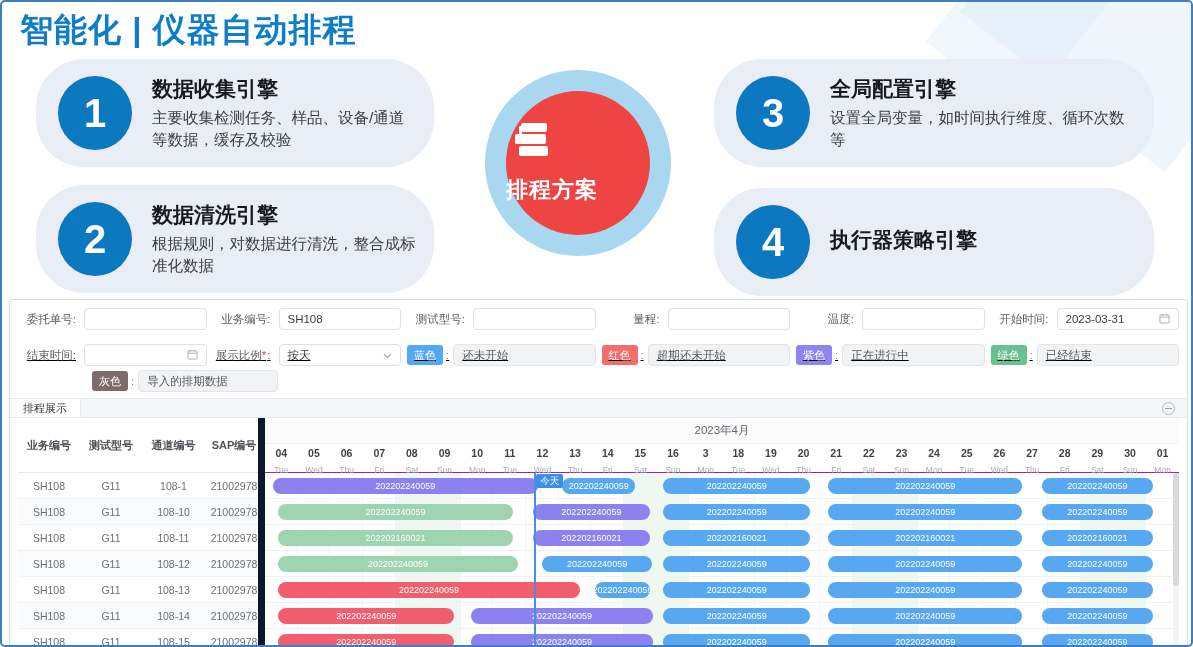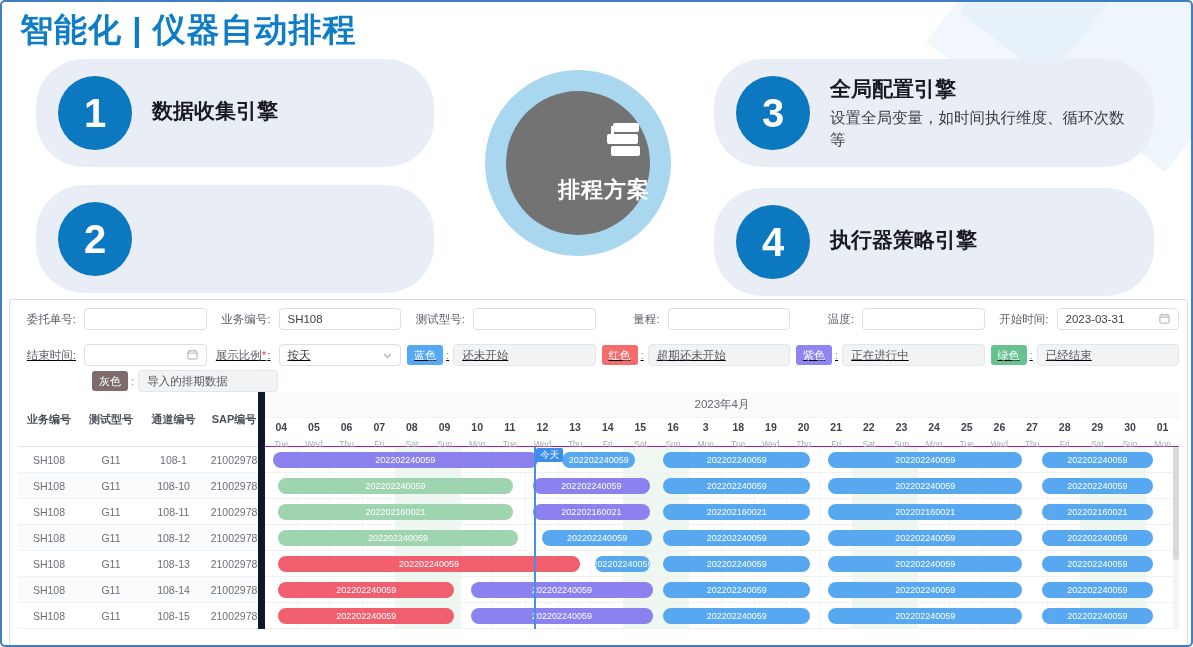--- a/index.html
+++ b/index.html
@@ -24,22 +24,22 @@
   .card-4 { left:712px; top:186px; width:440px; height:108px; }
   .card .num { width:74px; height:74px; border-radius:50%; background:#0b78c0; color:#fff;
                font-size:40px; font-weight:700; display:flex; align-items:center;
                justify-content:center; margin-left:22px; flex:none; }
   .card .txt { margin:0 18px 0 20px; }
   .card .txt h3 { font-size:21px; font-weight:800; color:#191920; margin-bottom:4px; }
   .card .txt p  { font-size:15.5px; color:#3d3d44; line-height:1.42; }
 
   .hub { position:absolute; left:483px; top:68px; width:186px; height:186px;
          border-radius:50%; background:#a8d7ef; display:flex; align-items:center; justify-content:center; }
-  .hub-inner { width:144px; height:144px; border-radius:50%; background:#737373;
-               display:flex; flex-direction:column; align-items:flex-end; justify-content:center; }
+  .hub-inner { width:144px; height:144px; border-radius:50%; background:#ef4444;
+               display:flex; flex-direction:column; align-items:flex-start; justify-content:center; }
   .hub-label { color:#fff; font-size:22px; font-weight:800; margin-top:5px; letter-spacing:1px; }
 
   
   .app { position:absolute; left:7px; top:297px; width:1179px; height:347px;
          background:#fff; border:1px solid #d8dde5; border-radius:3px; overflow:hidden; }
 
   .form-row { display:grid; grid-template-columns:repeat(6,1fr); column-gap:6px; margin:0 8px; }
   .r1 { margin-top:8px; } .r2 { margin-top:14px;text-decoration:underline; } .r3 { margin-top:4px; display:block; padding-left:74px; }
   .fcell { display:flex; align-items:center; font-size:11.5px; color:#5c6066; min-width:0; }
   .flabel { width:66px; text-align:right; padding-right:8px; flex:none; white-space:nowrap; }
@@ -99,24 +99,29 @@
 <div class="canvas">
   <div class="deco1"></div>
   <div class="deco2"></div>
 
   <div class="page-title">智能化 | 仪器自动排程</div>
 
   <div class="card card-1">
     <div class="num">1</div>
     <div class="txt">
       <h3>数据收集引擎</h3>
+      <p>主要收集检测任务、样品、设备/通道等数据，缓存及校验</p>
     </div>
   </div>
   <div class="card card-2">
     <div class="num">2</div>
+    <div class="txt">
+      <h3>数据清洗引擎</h3>
+      <p>根据规则，对数据进行清洗，整合成标准化数据</p>
+    </div>
   </div>
   <div class="card card-3">
     <div class="num">3</div>
     <div class="txt">
       <h3>全局配置引擎</h3>
       <p>设置全局变量，如时间执行维度、循环次数等</p>
     </div>
   </div>
   <div class="card card-4">
     <div class="num">4</div>
@@ -227,20 +232,26 @@
     </div>
 
     <div class="form-row r3">
       <div class="fcell">
         <span class="badge" style="background: rgb(126, 107, 107);">灰色</span>
         <span class="colon">:</span>
         <div class="fctrl readonly legend-box">导入的排期数据</div>
       </div>
     </div>
 
+    <div class="tabbar">
+      <div class="tab">排程展示</div>
+      <div class="collapse">
+          <i></i>
+        </div>
+    </div>
 
     <div class="sched">
       <div class="tbl">
         <div class="tbl-head">
           <span>业务编号</span>
           <span>测试型号</span>
           <span>通道编号</span>
           <span>SAP编号</span>
         </div>
         <div id="tbl-body">

